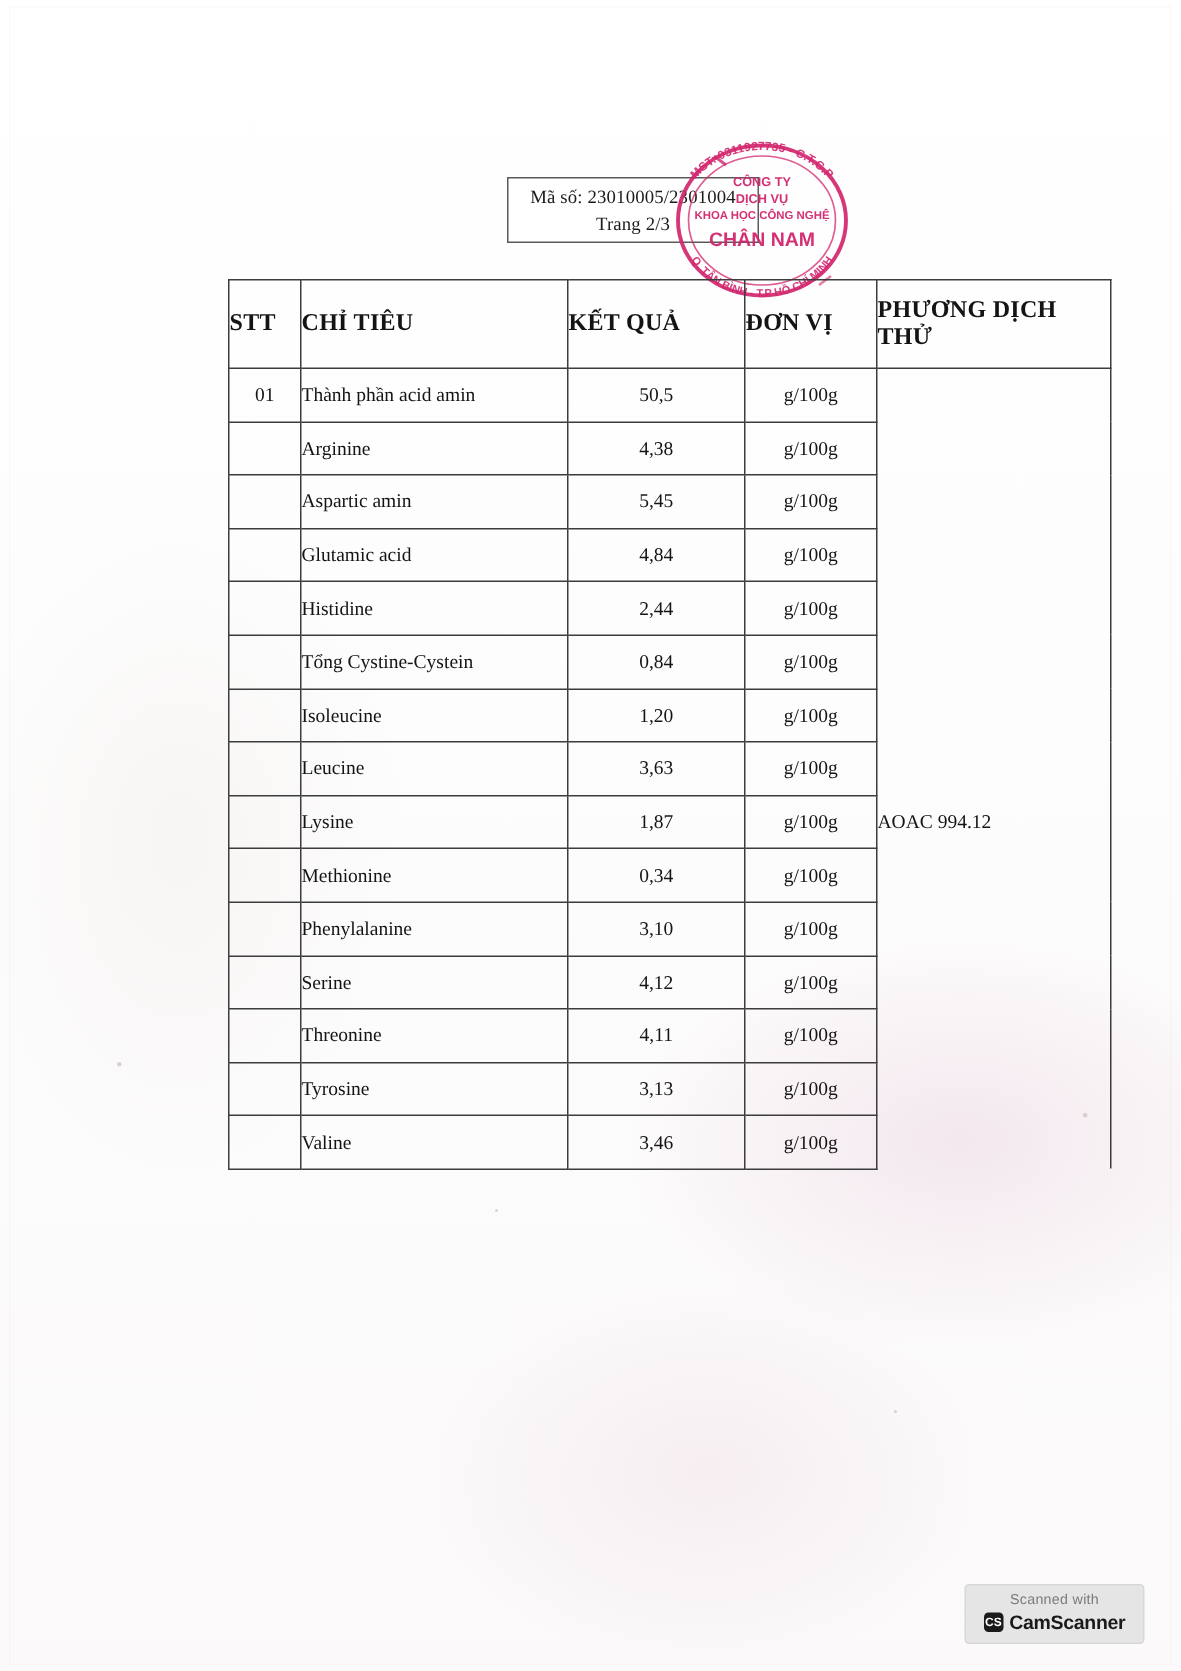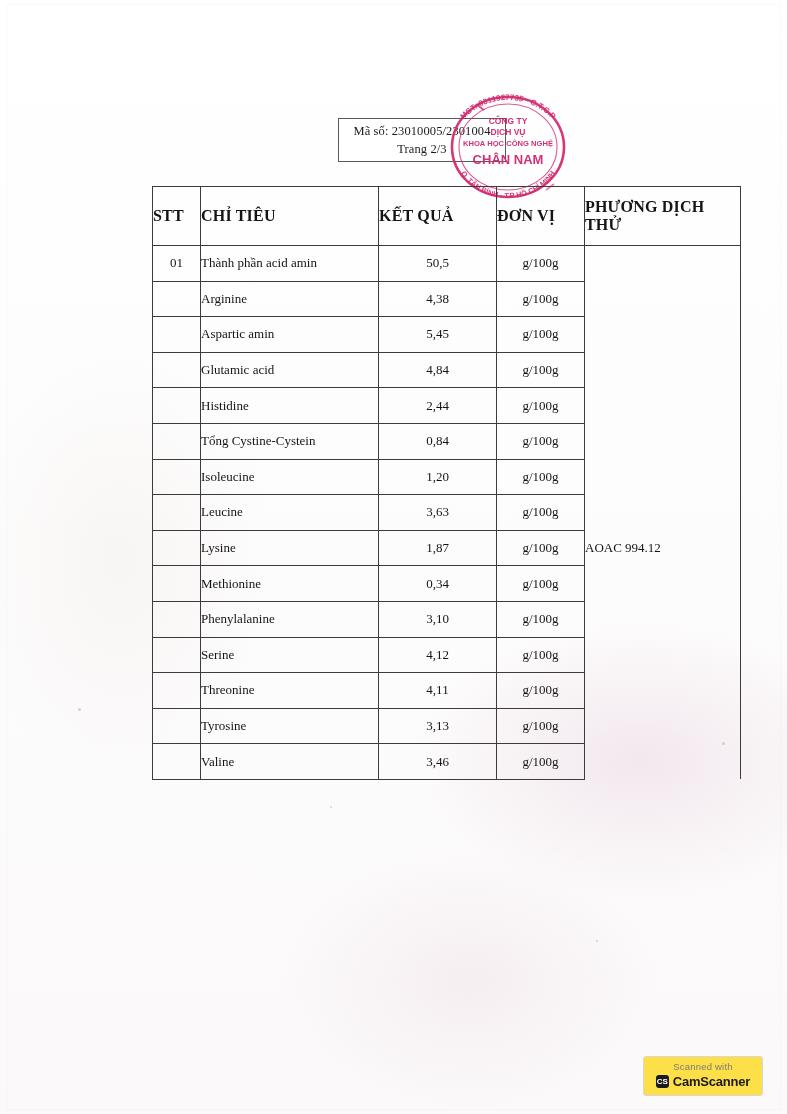--- a/index.html
+++ b/index.html
@@ -130,21 +130,21 @@
 
   
   .camscanner {
     position: absolute;
     right: 24px;
     bottom: 18px;
     width: 120px;
     height: 40px;
     border: 1px solid #d8d8d8;
     border-radius: 3px;
-    background: #fde047;
+    background: #e5e5e5;
     box-sizing: border-box;
     text-align: center;
     padding-top: 4px;
   }
   .camscanner .scanned-with {
     font-family: "Liberation Sans", sans-serif;
     font-size: 9.5px;
     color: #7b7b7b;
     letter-spacing: 0.2px;
   }

